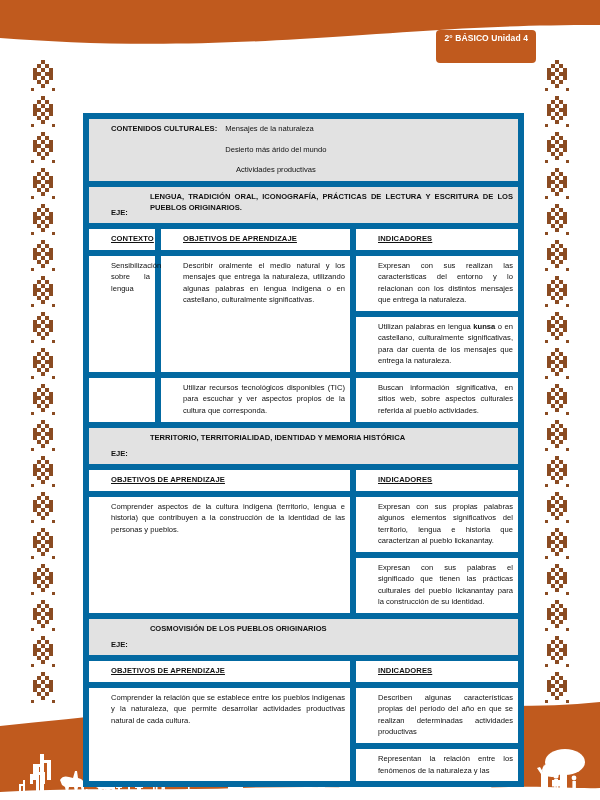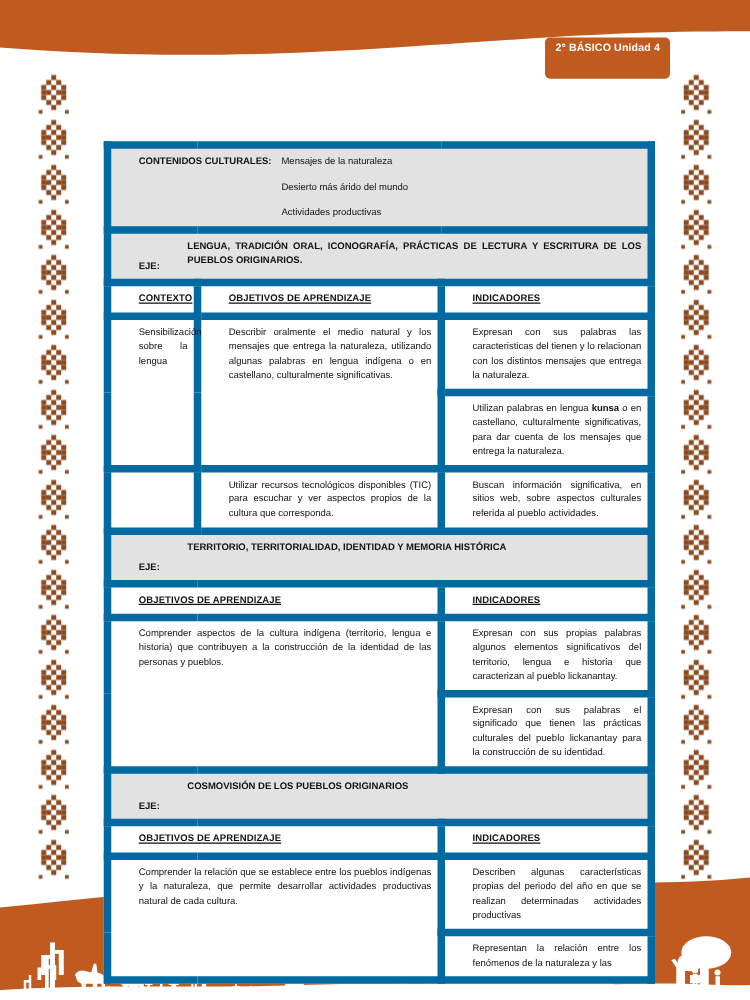--- a/index.html
+++ b/index.html
@@ -90,21 +90,21 @@
   }
 
   td.justify { text-align: justify; }
 
   .cc-label { font-weight: bold; }
 
   .cc-wrap { display: flex; }
   .cc-wrap .cc-label { flex: 0 0 auto; white-space: nowrap; }
   .cc-wrap .cc-vals  { padding-left: 8px; }
   .cc-vals div { margin-bottom: 9px; }
-  .cc-vals div:last-child { margin-bottom: 0; }
+  .cc-vals div:last-child { margin-bottom: 0; text-align: center; }
 
   .eje-wrap { display: flex; }
   .eje-wrap .eje-key { flex: 0 0 auto; font-weight: bold; white-space: nowrap; margin-top: 16px; }
   .eje-wrap .eje-txt {
     font-weight: bold;
     padding-left: 22px;
     text-align: justify;
     text-align-last: left;
   }
 
@@ -194,21 +194,21 @@
 
     <tr>
       <td class="cell-head">CONTEXTO</td>
       <td class="cell-head">OBJETIVOS DE APRENDIZAJE</td>
       <td class="cell-head">INDICADORES</td>
     </tr>
 
     <tr>
       <td rowspan="2" class="justify">Sensibilización sobre la lengua</td>
       <td rowspan="2" class="justify">Describir oralmente el medio natural y los mensajes que entrega la naturaleza, utilizando algunas palabras en lengua indígena o en castellano, culturalmente significativas.</td>
-      <td class="justify">Expresan con sus palabras las caracteristicas del tienen y lo relacionan con los distintos mensajes que entrega la naturaleza.</td>
+      <td class="justify">Expresan con sus realizan las caracteristicas del entorno y lo relacionan con los distintos mensajes que entrega la naturaleza.</td>
     </tr>
 
     <tr>
       <td class="justify"><span>Utilizan palabras en lengua </span><b class="kw">kunsa</b><span> o en castellano, culturalmente significativas, para dar cuenta de los mensajes que entrega la naturaleza.</span></td>
     </tr>
 
     <tr>
       <td></td>
       <td class="justify">Utilizar recursos tecnológicos disponibles (TIC) para escuchar y ver aspectos propios de la cultura que corresponda.</td>
       <td class="justify">Buscan información significativa, en sitios web, sobre aspectos culturales referida al pueblo actividades.</td>

